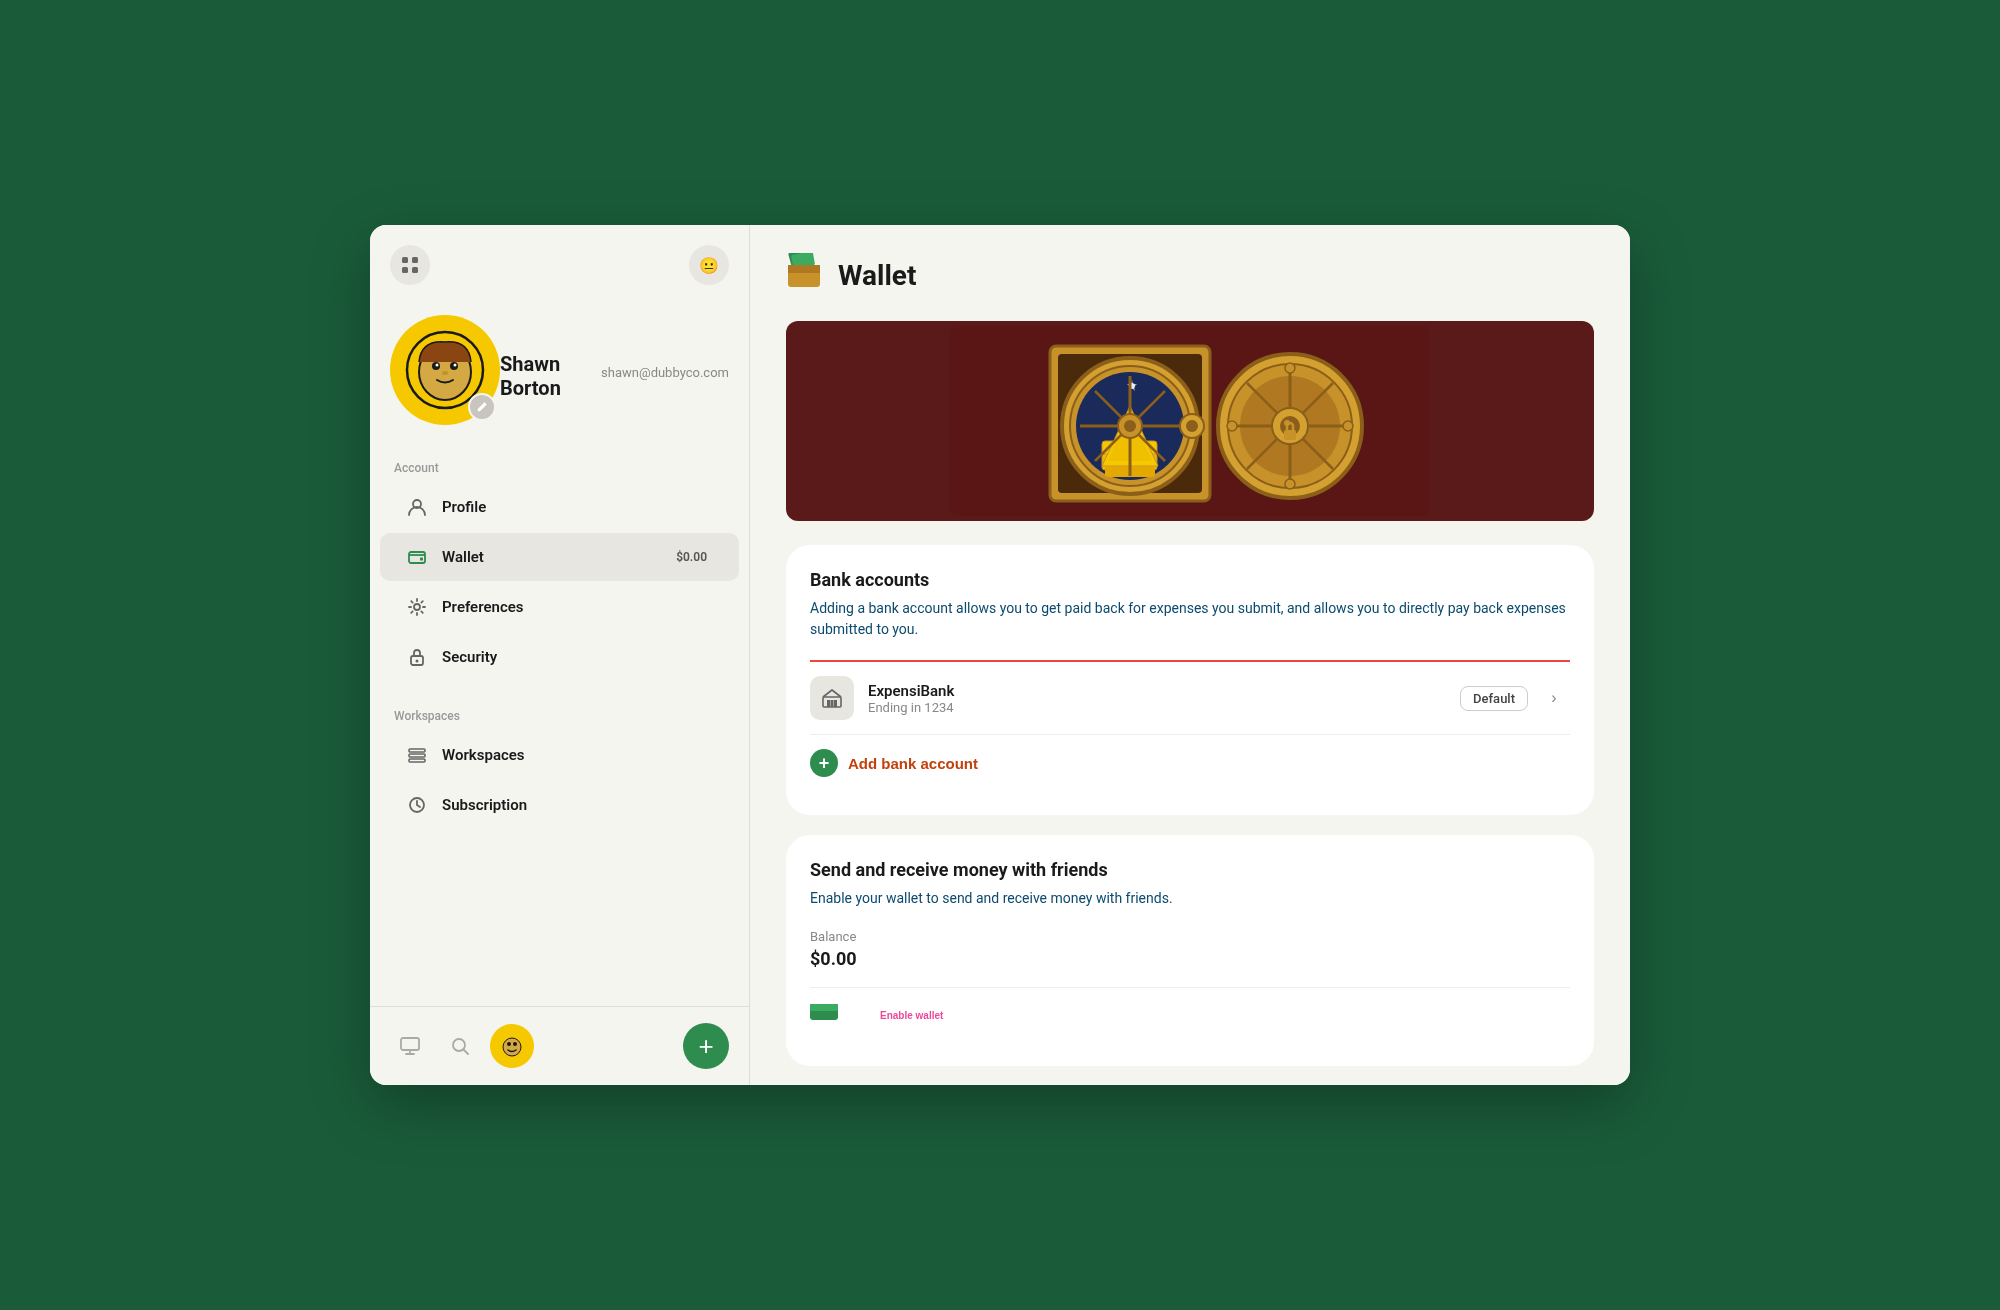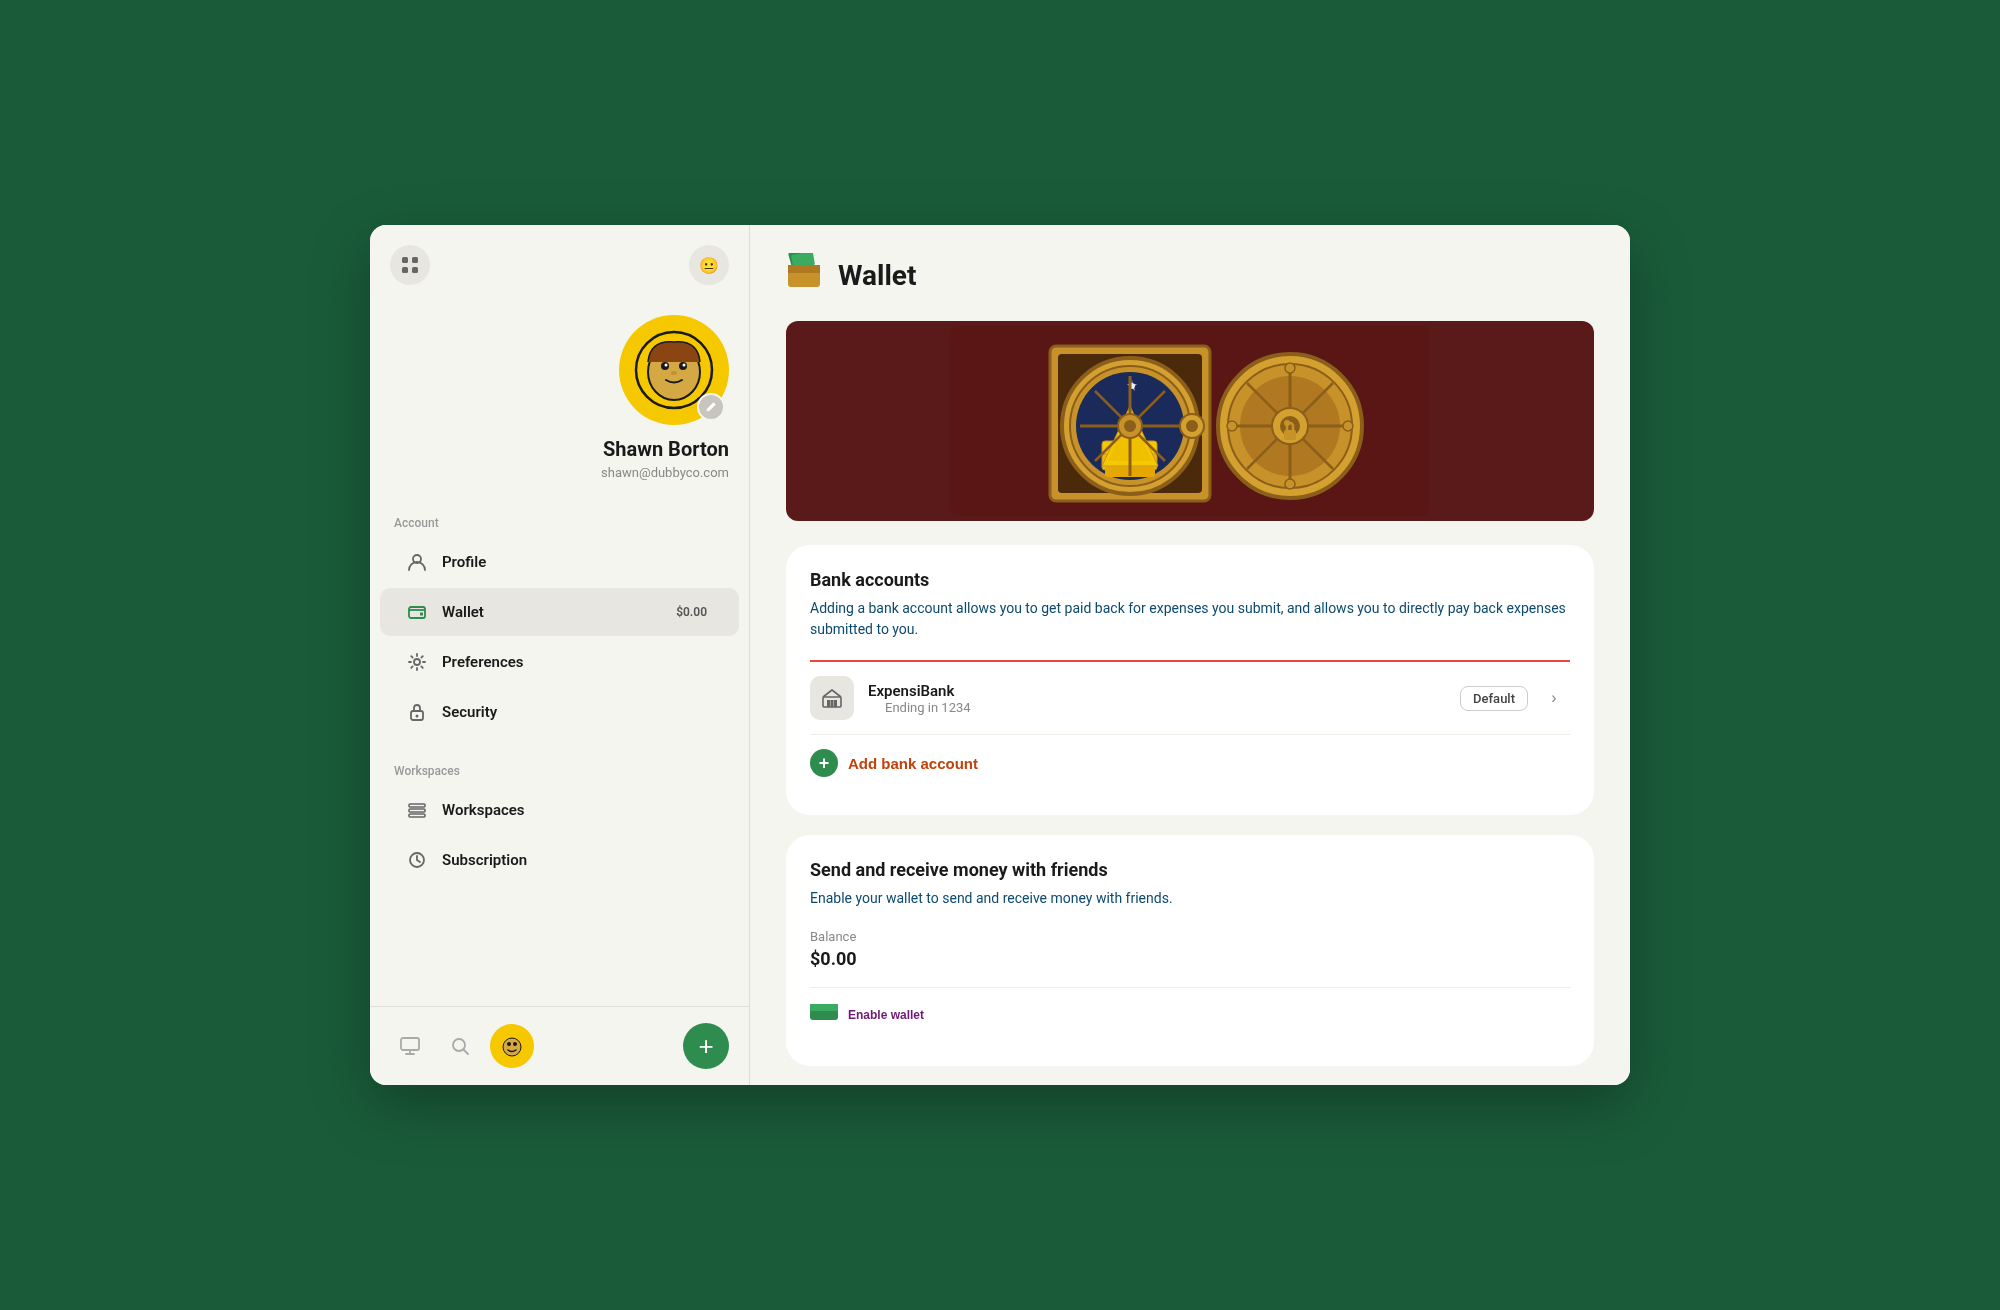--- a/index.html
+++ b/index.html
@@ -44,22 +44,22 @@
       border: none;
       cursor: pointer;
       display: flex;
       align-items: center;
       justify-content: center;
       font-size: 16px;
       color: #666;
     }
     .avatar-section {
       display: flex;
-      flex-direction: column;
-      align-items: flex-end;
+      flex-direction: row;
+      align-items: center;
       padding: 10px 20px 20px;
       position: relative;
     }
     .avatar-wrapper {
       position: relative;
       width: 110px;
       height: 110px;
     }
     .avatar-circle {
       width: 110px;
@@ -276,21 +276,20 @@
     }
     .bank-info { flex: 1; }
     .bank-name {
       font-size: 15px;
       font-weight: 600;
       color: #1a1a1a;
     }
     .bank-ending {
       font-size: 13px;
       color: #888;
-      margin-left: 17px;
     }
     .bank-actions {
       display: flex;
       align-items: center;
       gap: 10px;
     }
     .default-badge {
       border: 1.5px solid #ccc;
       border-radius: 8px;
       padding: 4px 12px;
@@ -360,23 +359,24 @@
       cursor: pointer;
       background: none;
       border: none;
       width: 100%;
       text-align: left;
     }
     .enable-wallet-icon {
       font-size: 22px;
     }
     .enable-wallet-label {
-      font-size: 12px;
+      font-size: 10px;
       font-weight: 600;
-      color: #701a75;
+      color: #ec4899;
+      margin-left: 32px;
     }
   </style>
 </head>
 <body>
 
 <div class="app-window">
 
   <div class="sidebar">
     <div class="sidebar-top-bar">
       <button class="icon-btn">

